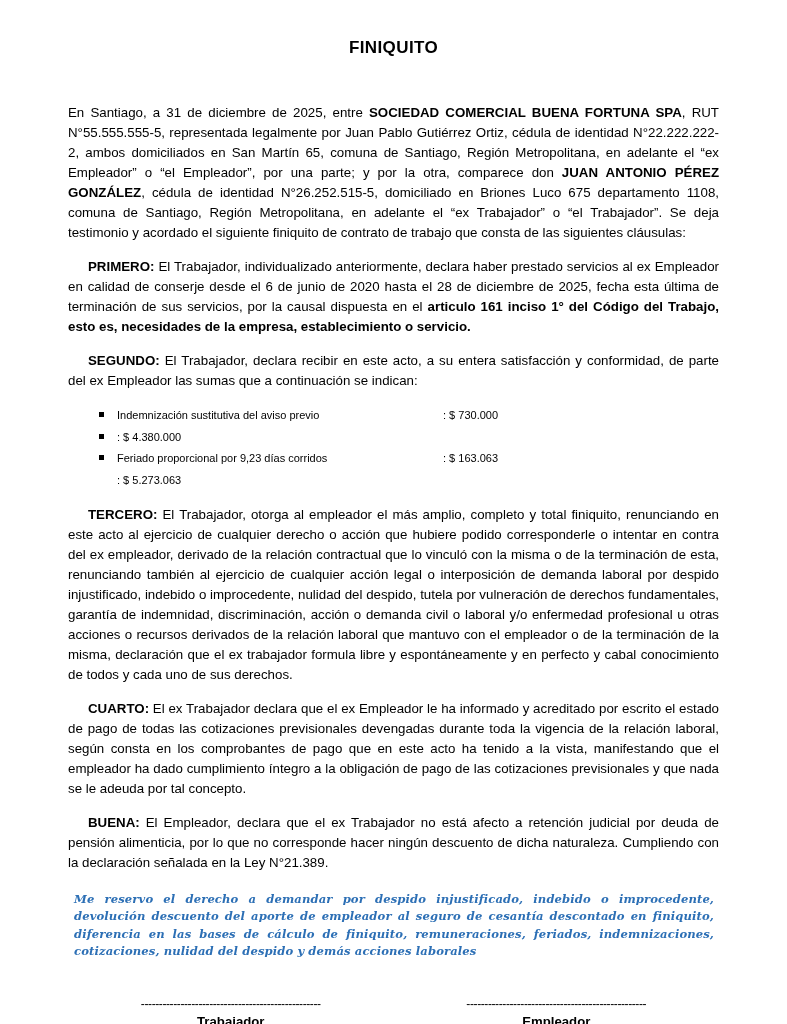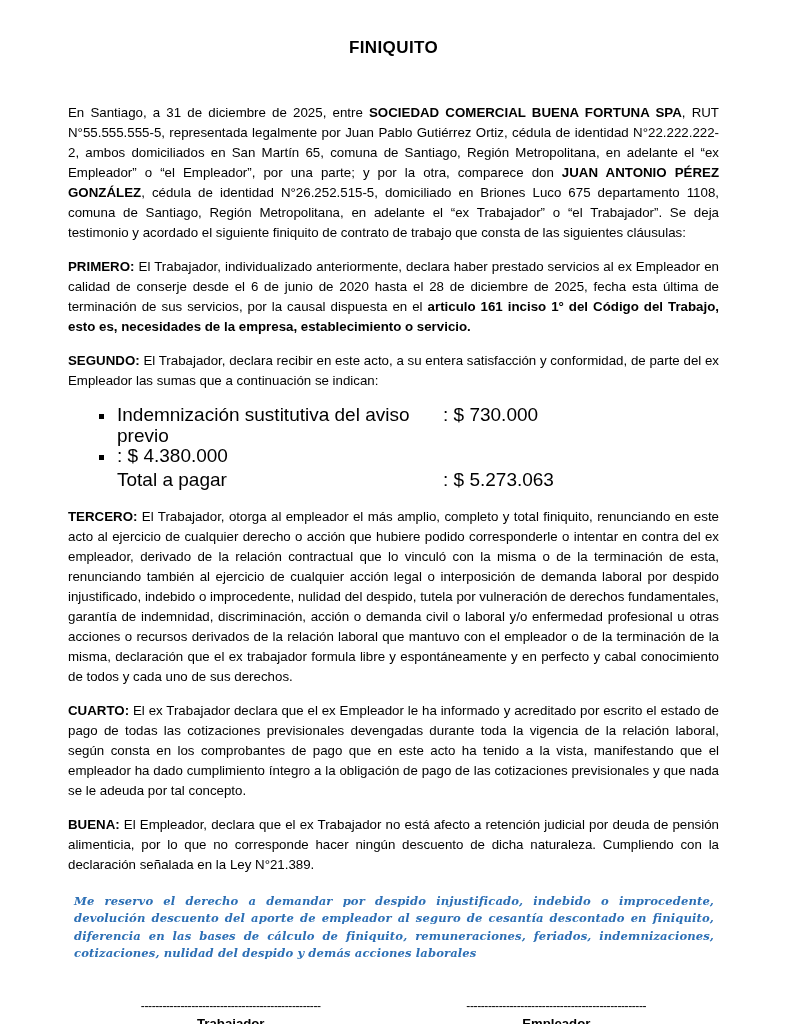--- a/index.html
+++ b/index.html
@@ -35,31 +35,31 @@
     font-size: 13.3px;
     line-height: 20px;
     text-align: justify;
     text-justify: inter-word;
     margin: 0 0 14px 0;
   }
   p.para.first {
     margin-top: 45px;
   }
   .b { font-weight: bold; }
-  .clause-label { font-weight: bold; }
+  .clause-label { font-weight: bold; margin-left: 20px; }
 
   
   .pay-list {
     list-style: none;
     margin: 0 0 14px 0;
     padding: 0;
   }
   .pay-row {
     display: flex;
-    font-size: 19px;
+    font-size: 11px;
     line-height: 20.5px;
     align-items: baseline;
   }
   .pay-bullet {
     width: 18px;
     flex: 0 0 18px;
     margin-left: 31px;
     font-size: 9px;
     line-height: 20.5px;
     position: relative;
@@ -135,22 +135,26 @@
     <li class="pay-row">
       <span class="pay-bullet"><span class="sq"></span></span>
       <span class="pay-name">Indemnización sustitutiva del aviso previo</span>
       <span class="pay-amount">: $ 730.000</span>
     </li>
     <li class="pay-row">
       <span class="pay-bullet"><span class="sq"></span></span>
       <span class="pay-amount">: $ 4.380.000</span>
     </li>
     <li class="pay-row">
+      <span class="pay-bullet"><span class="sq"></span></span>
+      <span class="pay-name">Feriado proporcional por 9,23 días corridos</span>
+      <span class="pay-amount">: $ 163.063</span>
+    </li>
+    <li class="pay-row">
       <span class="pay-bullet empty"><span class="sq"></span></span>
-      <span class="pay-name">Total a pagar</span>
       <span class="pay-amount">: $ 5.273.063</span>
     </li>
   </ul>
 
   <p class="para"><span class="clause-label">TERCERO:</span><span> El Trabajador, otorga al empleador el más amplio, completo y total finiquito, renunciando en este acto al ejercicio de cualquier derecho o acción que hubiere podido corresponderle o intentar en contra del ex empleador, derivado de la relación contractual que lo vinculó con la misma o de la terminación de esta, renunciando también al ejercicio de cualquier acción legal o interposición de demanda laboral por despido injustificado, indebido o improcedente, nulidad del despido, tutela por vulneración de derechos fundamentales, garantía de indemnidad, discriminación, acción o demanda civil o laboral y/o enfermedad profesional u otras acciones o recursos derivados de la relación laboral que mantuvo con el empleador o de la terminación de la misma, declaración que el ex trabajador formula libre y espontáneamente y en perfecto y cabal conocimiento de todos y cada uno de sus derechos.</span></p>
 
   <p class="para"><span class="clause-label">CUARTO:</span><span> El ex Trabajador declara que el ex Empleador le ha informado y acreditado por escrito el estado de pago de todas las cotizaciones previsionales devengadas durante toda la vigencia de la relación laboral, según consta en los comprobantes de pago que en este acto ha tenido a la vista, manifestando que el empleador ha dado cumplimiento íntegro a la obligación de pago de las cotizaciones previsionales y que nada se le adeuda por tal concepto.</span></p>
 
   <p class="para"><span class="clause-label">BUENA:</span><span> El Empleador, declara que el ex Trabajador no está afecto a retención judicial por deuda de pensión alimenticia, por lo que no corresponde hacer ningún descuento de dicha naturaleza. Cumpliendo con la declaración señalada en la Ley N°21.389.</span></p>
 

